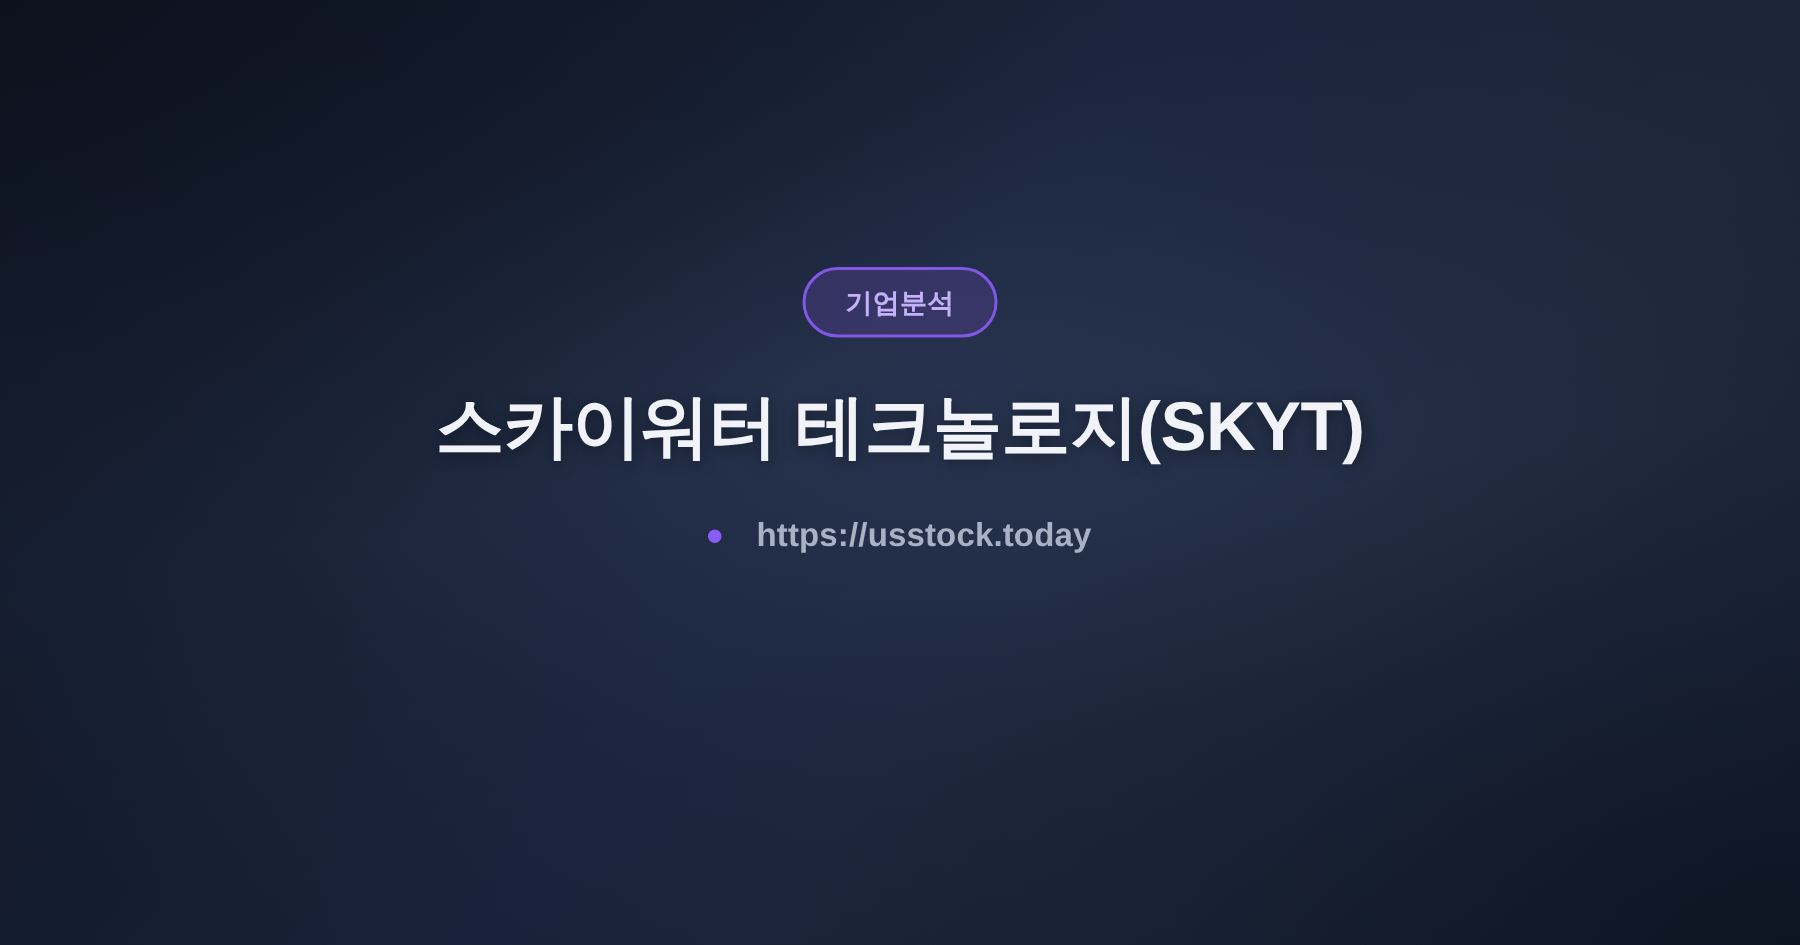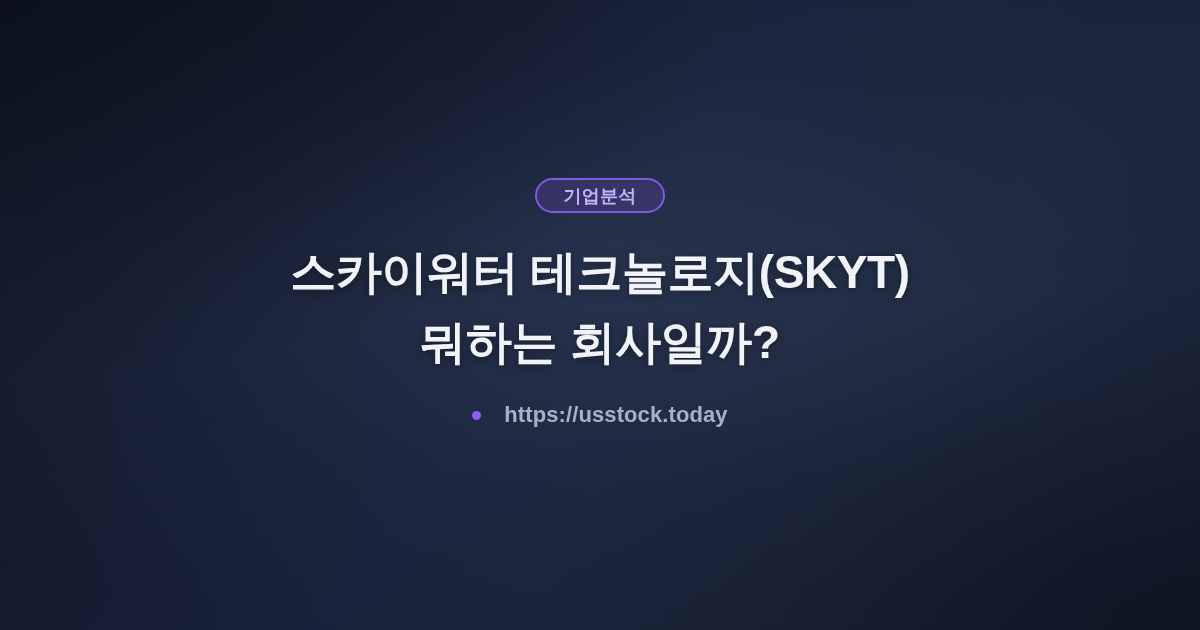--- a/index.html
+++ b/index.html
@@ -67,21 +67,21 @@
     align-items: center;
     padding: 0 60px;
     text-align: center;
   }
 
   
   .badge {
     display: inline-flex;
     align-items: center;
     justify-content: center;
-    height: 35px;
+    height: 47px;
     padding: 0 27px;
     border: 2px solid #8257e6;
     border-radius: 999px;
     background: rgba(86, 66, 150, 0.38);
     letter-spacing: 0.2px;
   }
   .badge-label {
     font-size: 18px;
     font-weight: 700;
     color: #c3b2fa;
@@ -138,21 +138,20 @@
   <div class="vignette-br"></div>
 
   <div class="content">
 
     <div class="badge">
       <span class="badge-label">기업분석</span>
     </div>
 
     <h1 class="headline">
       <span class="headline-line">스카이워터 테크놀로지(SKYT)</span>
-      <span class="headline-line">뭐하는 회사일까?</span>
     </h1>
 
     <div class="site-row">
       <span class="site-dot"></span>
       <span class="site-url">https://usstock.today</span>
     </div>
 
   </div>
 </div>
 

